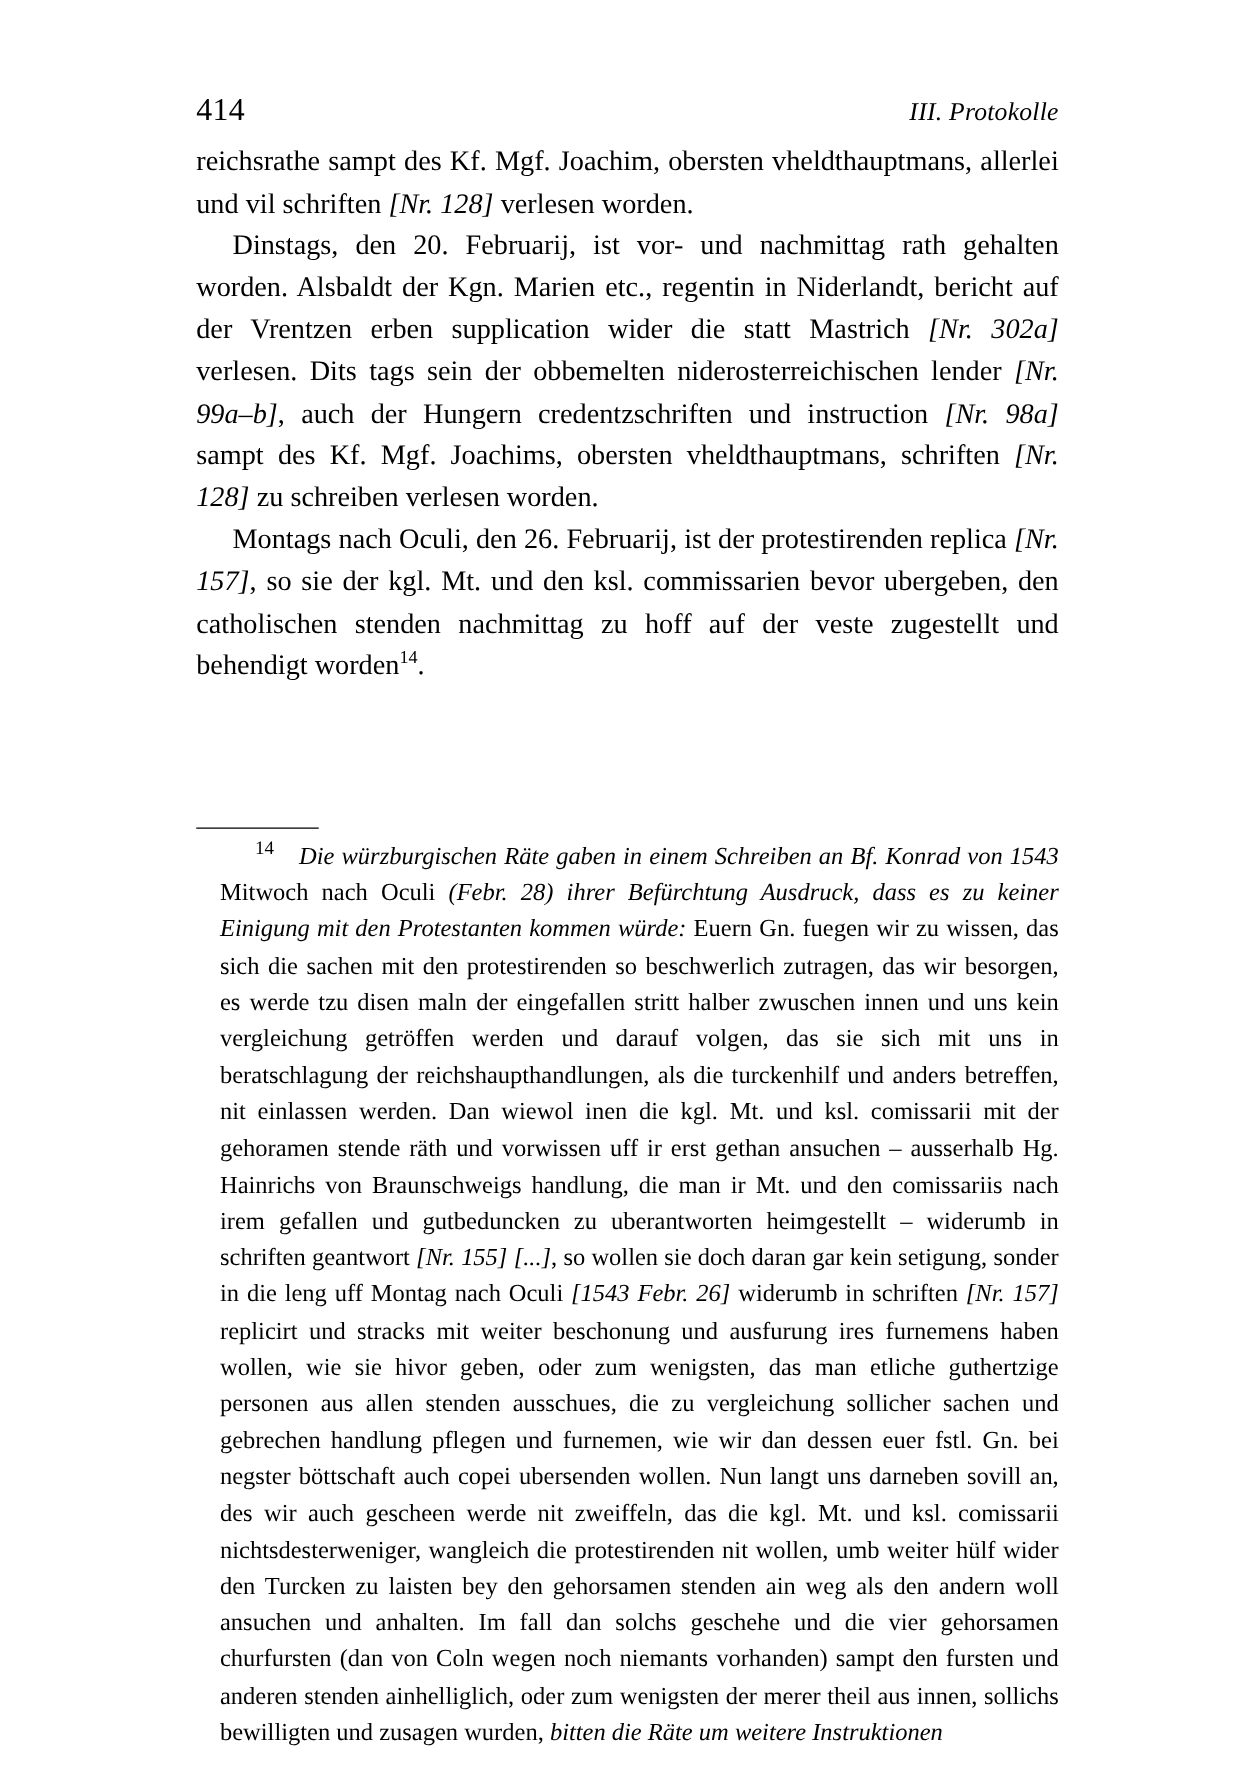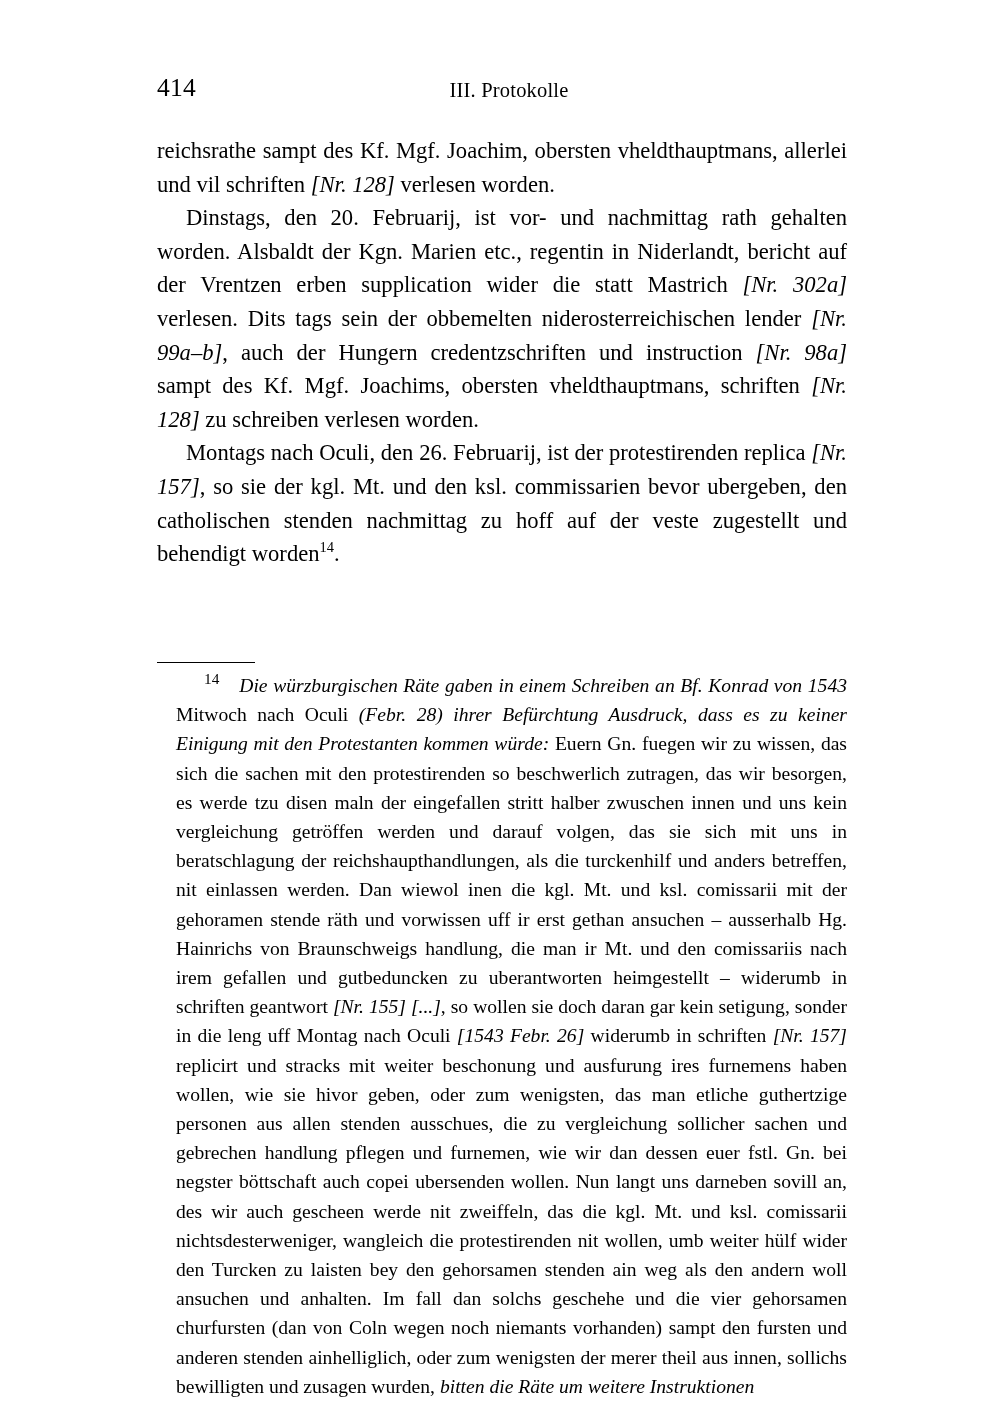--- a/index.html
+++ b/index.html
@@ -36,29 +36,30 @@
     position: absolute;
     left: 0;
     top: 0;
     letter-spacing: 0.3px;
   }
   .runhead-title {
     position: absolute;
     left: 0;
     right: 0;
     top: 2px;
-    text-align: center;
+    text-align: right;
     font-size: 20.5px;
     letter-spacing: 0.2px;
     padding-left: 14px;
+    font-style: italic;
   }
 
   
   .body-block {
-    margin-top: 22px;
+    margin-top: 0;
     font-size: 22.6px;
     line-height: 33.6px;
     text-align: justify;
     text-justify: inter-word;
     hyphens: none;
   }
   .body-block p {
     margin: 0;
   }
   .body-block p.indent {

